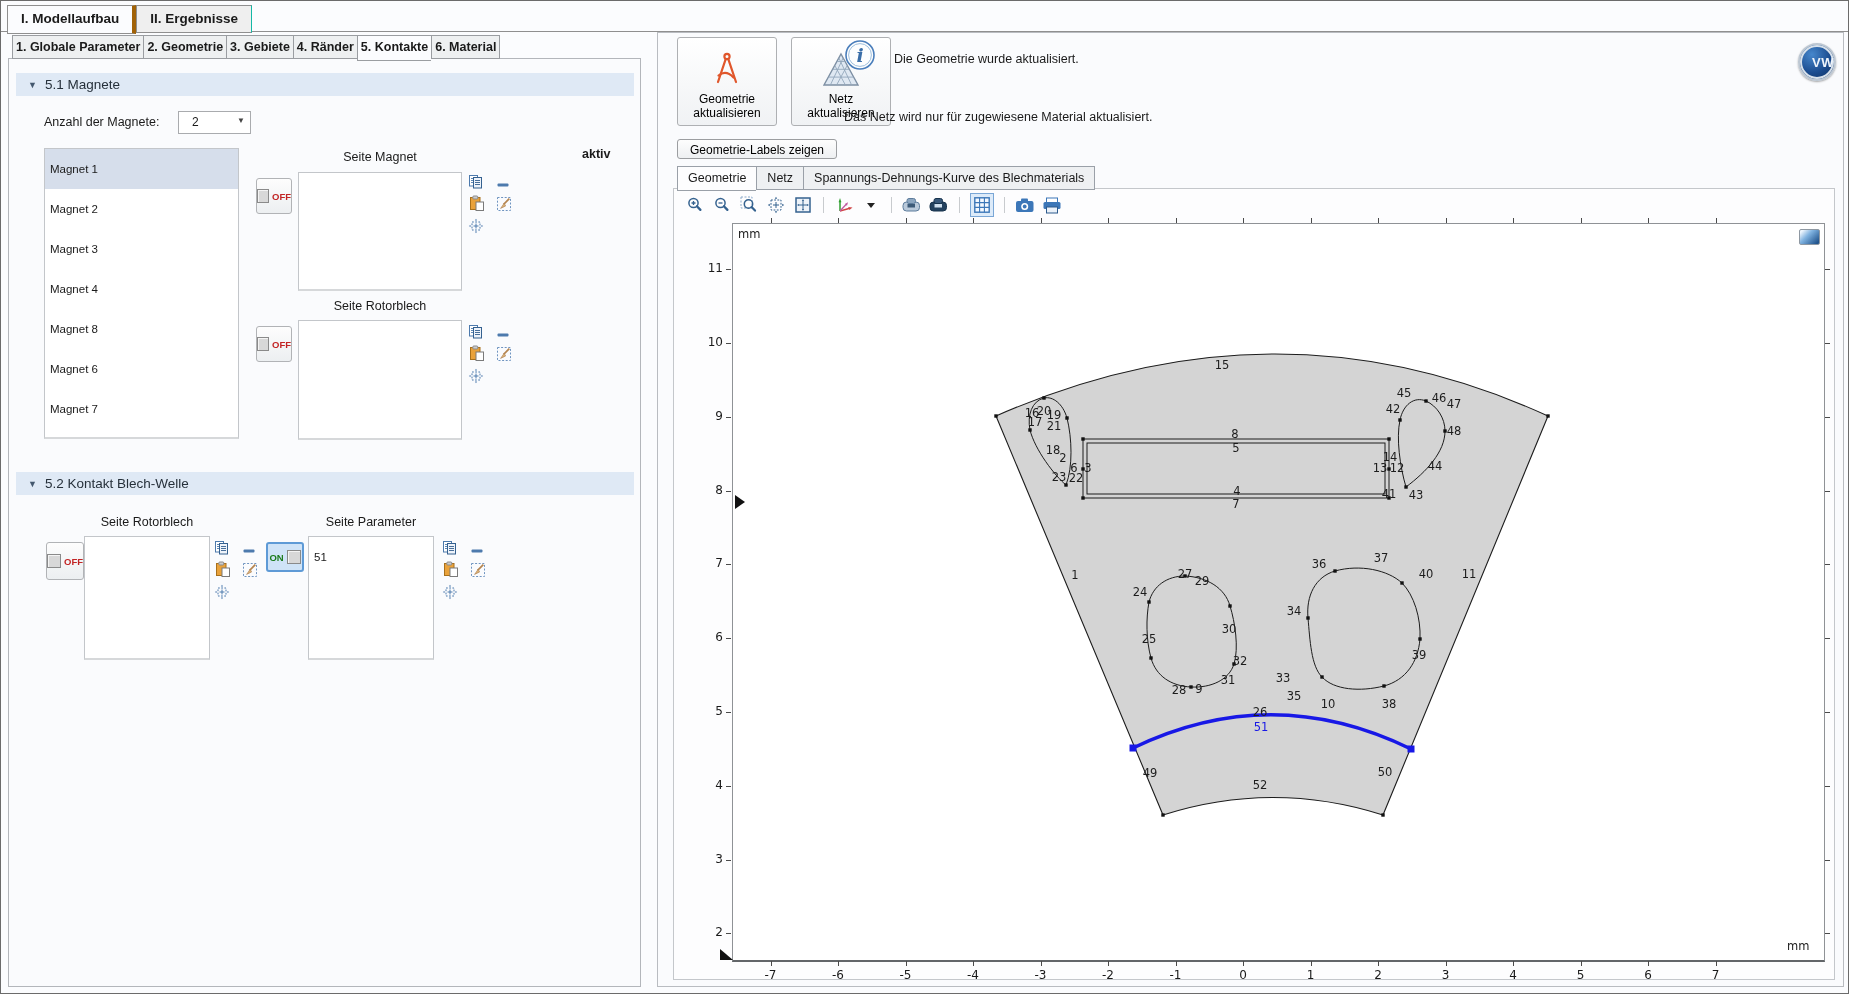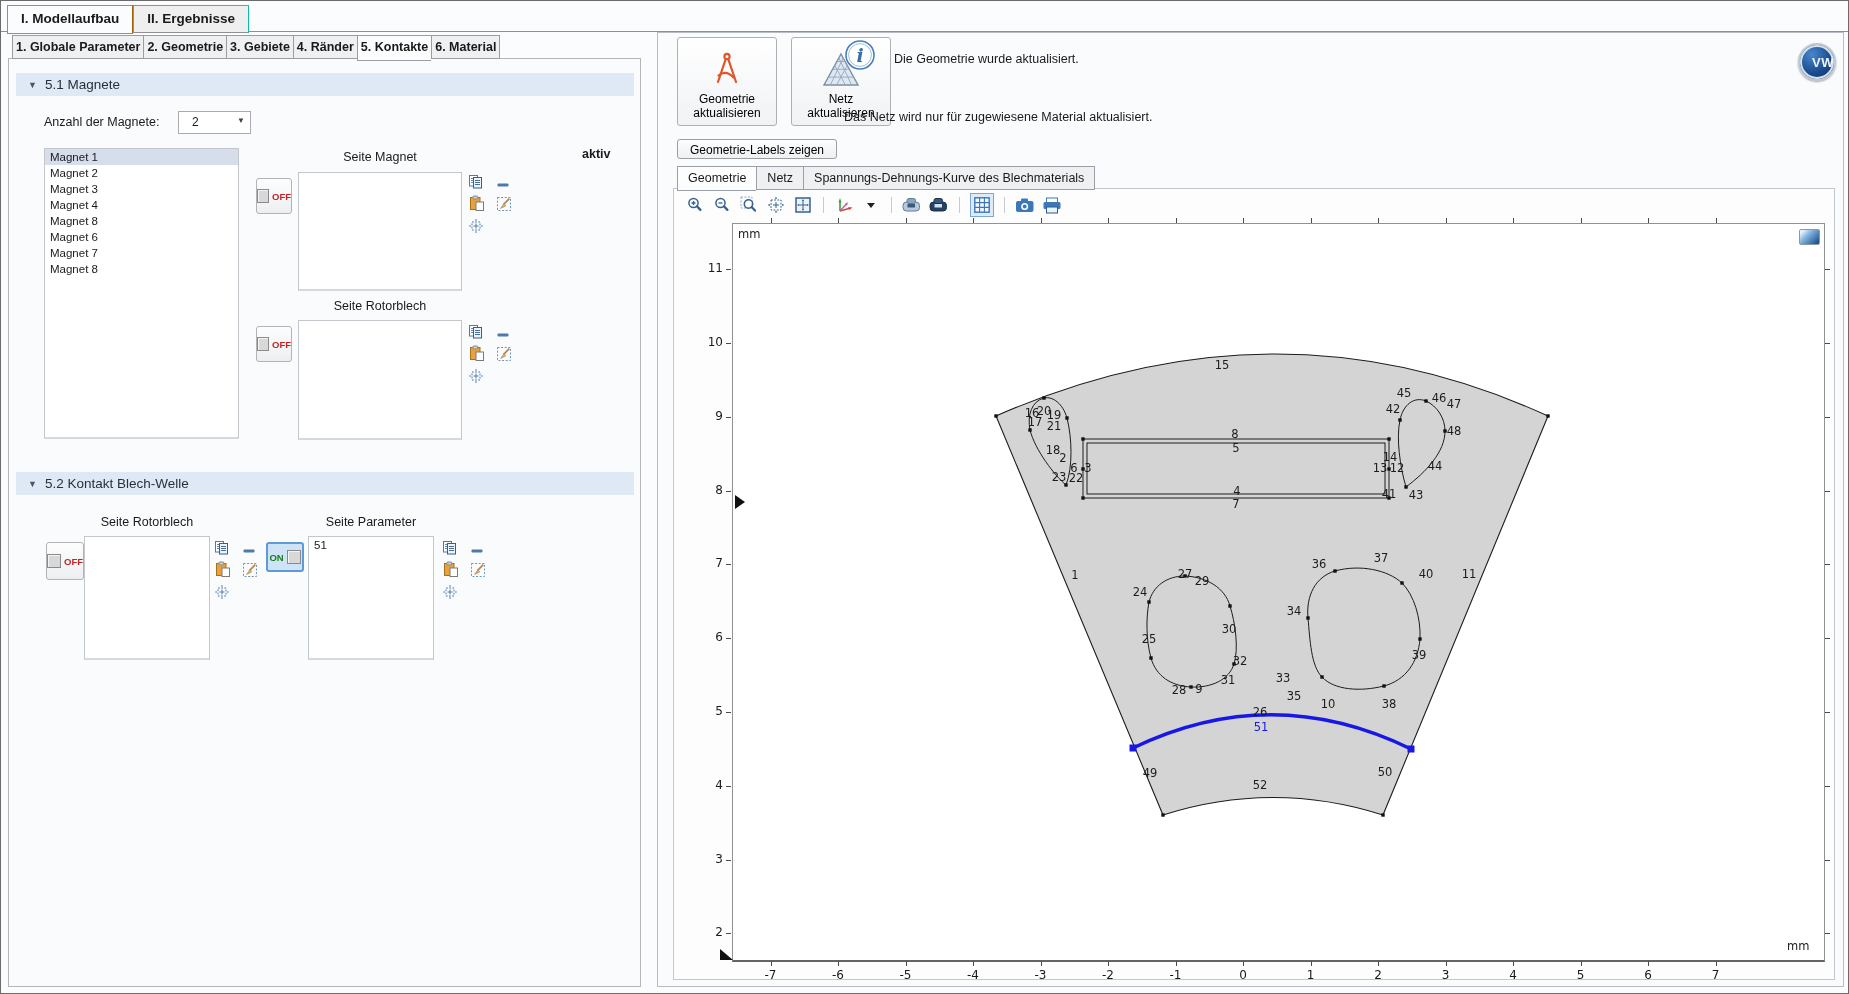--- a/index.html
+++ b/index.html
@@ -6,36 +6,36 @@
   #app{position:relative;width:1849px;height:994px;background:#fbfcfe;
        font-family:"Liberation Sans",sans-serif;color:#1a1a1a;overflow:hidden;
        border:1px solid #6b6b6b;box-sizing:border-box;}
   .abs{position:absolute;}
   
   #tab-line{position:absolute;left:0;top:30px;width:1849px;height:1px;background:#8f8f8f;}
   #main-tabs{position:absolute;left:6px;top:4px;display:flex;z-index:3;}
   #main-tabs .tab{height:26px;line-height:26px;padding:0 13px;font-size:13.5px;font-weight:bold;
       background:#efefef;border:1px solid #8f8f8f;border-right:none;cursor:default;}
   #main-tabs .tab:last-child{border-right:1px solid #14b8a6;}
-  #main-tabs .tab.active{background:#fbfcfe;height:27px;border-right:1px solid #a16207;}
+  #main-tabs .tab.active{background:#fbfcfe;height:27px;border-right:4px solid #a16207;}
   #sub-tabs{position:absolute;left:11px;top:34px;display:flex;z-index:3;}
   #sub-tabs .tab{height:22px;line-height:22px;padding:0 3px;font-size:12.5px;font-weight:bold;
       background:#eef0f1;border:1px solid #9a9da1;border-right:none;}
   #sub-tabs .tab:last-child{border-right:1px solid #9a9da1;}
   #sub-tabs .tab.active{background:#fbfcfe;height:24px;}
   
   #left-panel{position:absolute;left:7px;top:57px;width:633px;height:929px;
       background:#fafbfd;border:1px solid #b3b6bb;box-sizing:border-box;}
   .sec-header{position:absolute;height:23px;background:#dfe9f5;display:flex;align-items:center;
       font-size:13.5px;color:#26303a;}
   .sec-header .arrow{font-size:9px;color:#44586e;margin:0 8px 0 12px;}
   .panel-label{font-size:12.5px;color:#1a1a1a;}
   .listbox{position:absolute;background:#fff;border:1px solid #c3c6ca;border-bottom:2px solid #d6d8da;
       box-sizing:border-box;font-size:11.5px;overflow:hidden;}
-  .listbox .li{height:16px;line-height:16px;padding:0 5px;}
+  .listbox .li{height:16px;line-height:16px;padding:12px 5px;}
   .listbox .li.sel{background:#d6deeb;}
   .toggle{position:absolute;border:1px solid #b1b3b6;border-radius:3px;
       background:linear-gradient(#fdfdfd,#eceff1);display:flex;align-items:center;justify-content:center;
       gap:3px;box-sizing:border-box;cursor:default;}
   .toggle .sq{width:12px;height:12px;background:#d8d8d8;border:1px solid #8a8a8a;box-shadow:inset 1px 1px 0 #f4f4f4;}
   .toggle .off-t{color:#c22424;font-weight:bold;font-size:9.5px;}
   .toggle.on{background:#cfe3f7;border:2px solid #5e9ad6;}
   .toggle .on-t{color:#1a7a1a;font-weight:bold;font-size:9.5px;}
   .icon-cluster{position:absolute;width:48px;height:62px;}
   .icon-cluster .ic{position:absolute;width:16px;height:16px;cursor:pointer;}

